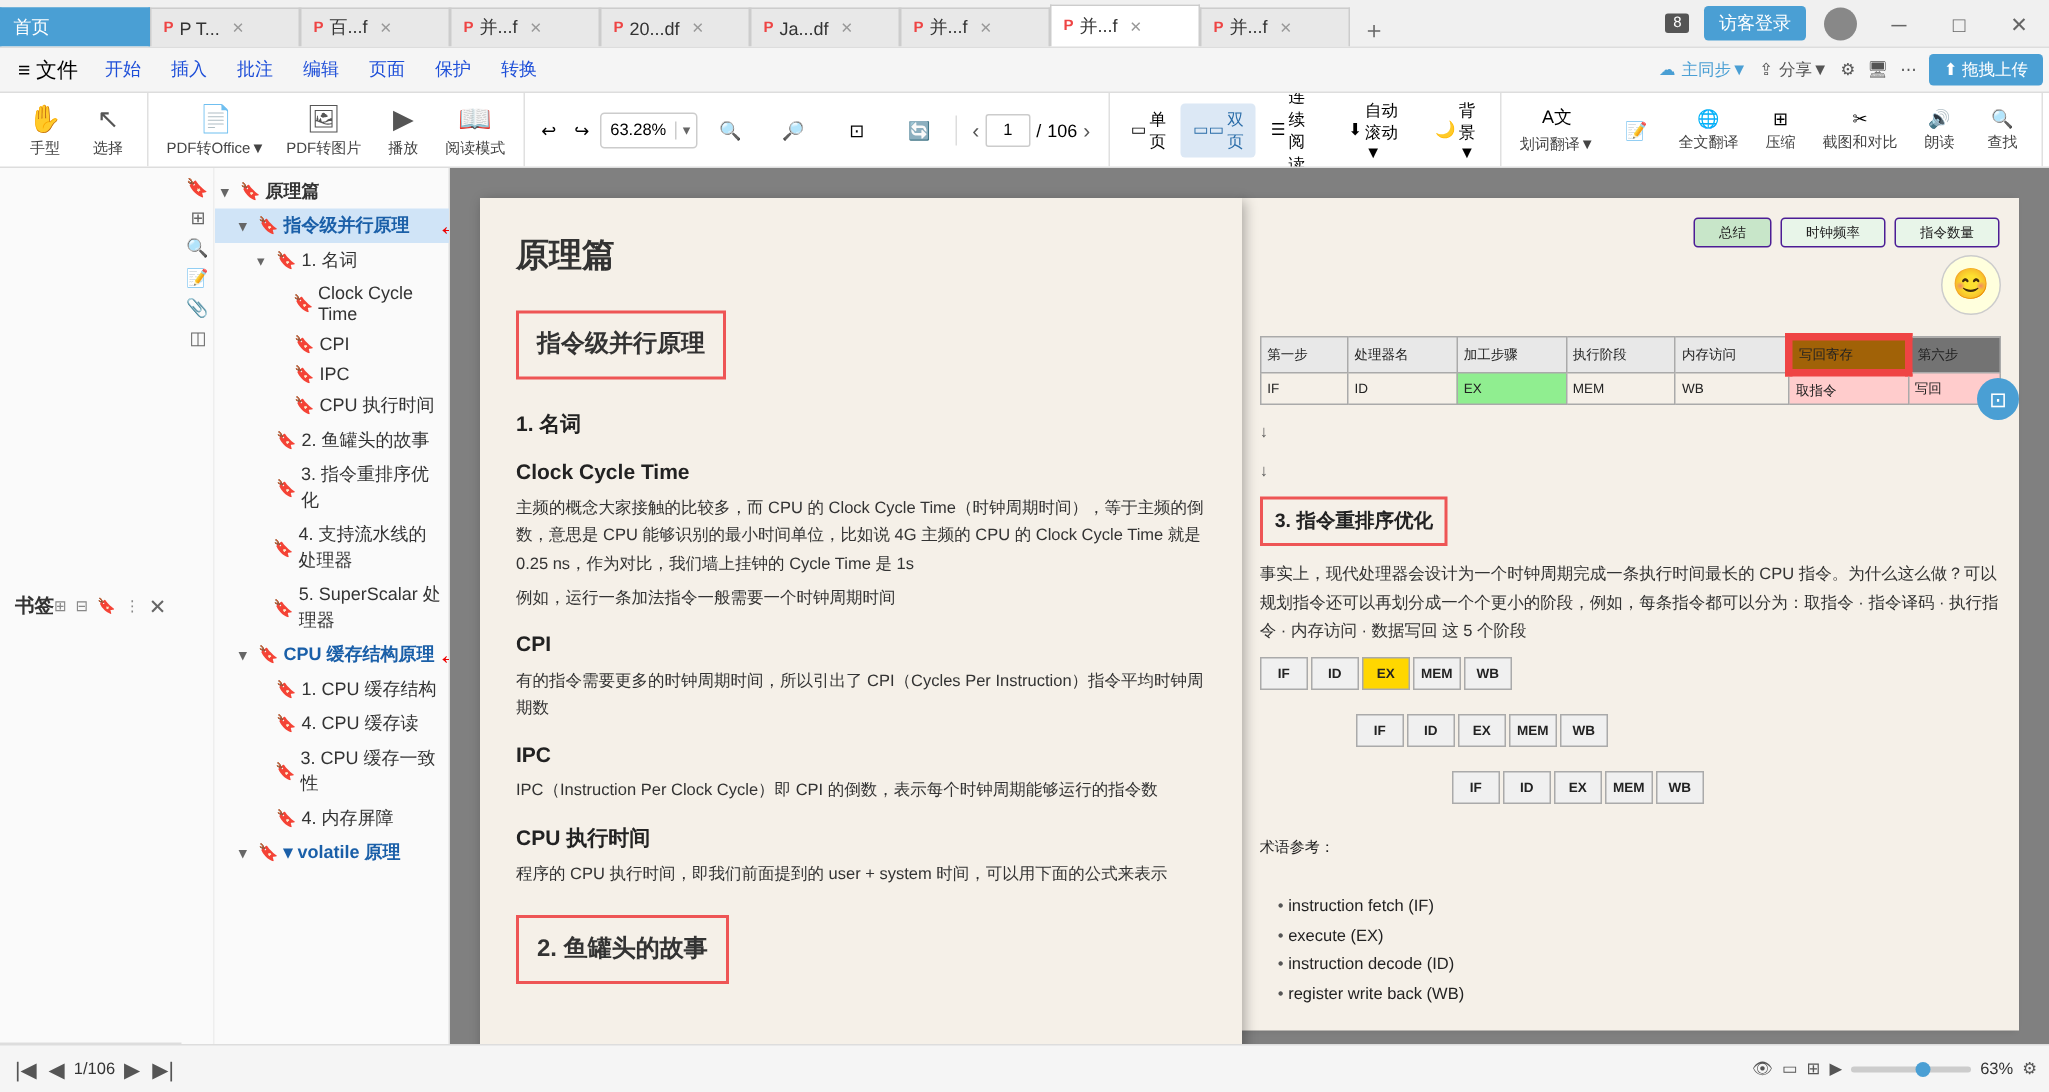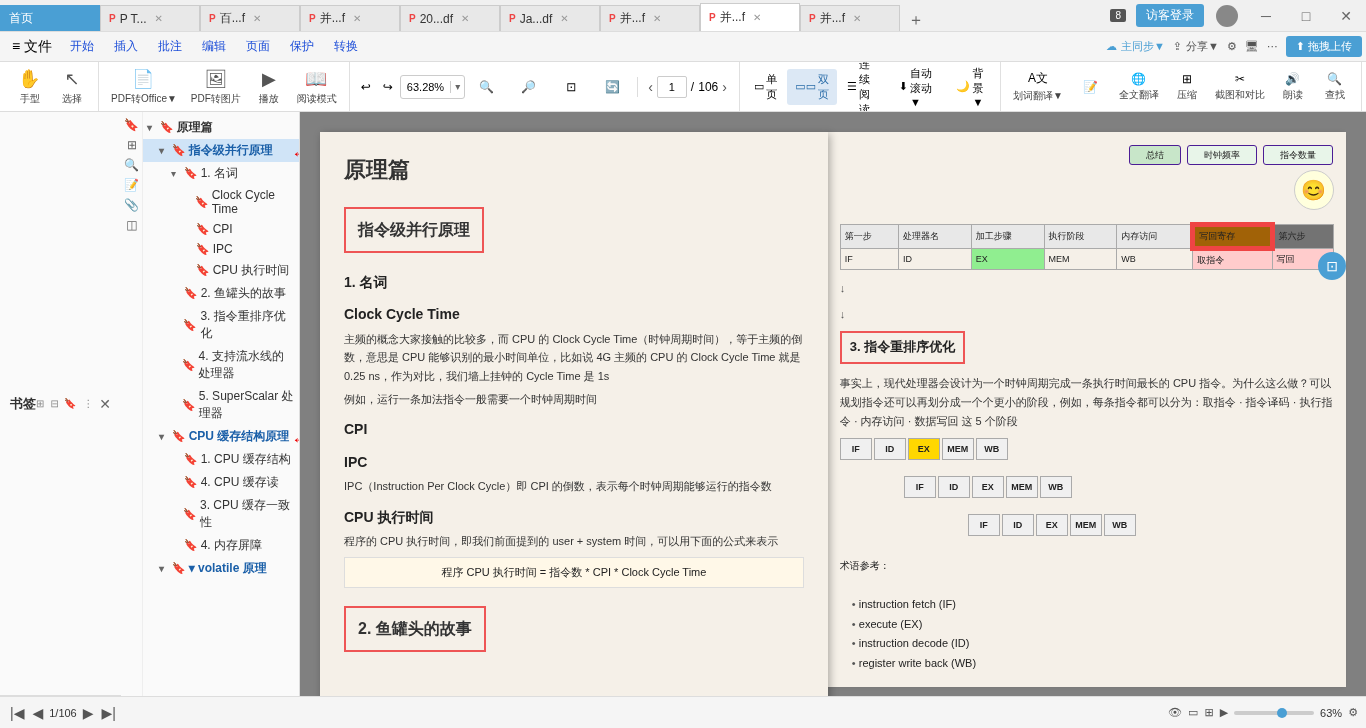--- a/index.html
+++ b/index.html
@@ -445,27 +445,27 @@
           <div class="section-title">指令级并行原理</div>
         </div>
         <br>
         <div class="content-title">1. 名词</div>
 
         <div class="content-title">Clock Cycle Time</div>
         <div class="content-text">主频的概念大家接触的比较多，而 CPU 的 Clock Cycle Time（时钟周期时间），等于主频的倒数，意思是 CPU 能够识别的最小时间单位，比如说 4G 主频的 CPU 的 Clock Cycle Time 就是 0.25 ns，作为对比，我们墙上挂钟的 Cycle Time 是 1s</div>
         <div class="content-text">例如，运行一条加法指令一般需要一个时钟周期时间</div>
 
         <div class="content-title">CPI</div>
+        <div class="content-text">有的指令需要更多的时钟周期时间，所以引出了 CPI（Cycles Per Instruction）指令平均时钟周期数</div>
 
         <div class="content-title">IPC</div>
         <div class="content-text">IPC（Instruction Per Clock Cycle）即 CPI 的倒数，表示每个时钟周期能够运行的指令数</div>
 
         <div class="content-title">CPU 执行时间</div>
         <div class="content-text">程序的 CPU 执行时间，即我们前面提到的 user + system 时间，可以用下面的公式来表示</div>
-        <div class="formula-box">程序 CPU 执行时间 = 指令数 * CPI * Clock Cycle Time</div>
 
         <div style="margin-top:10px;">
           <div class="section-box">
             <div class="section-title">2. 鱼罐头的故事</div>
           </div>
         </div>
 
         
         
 

